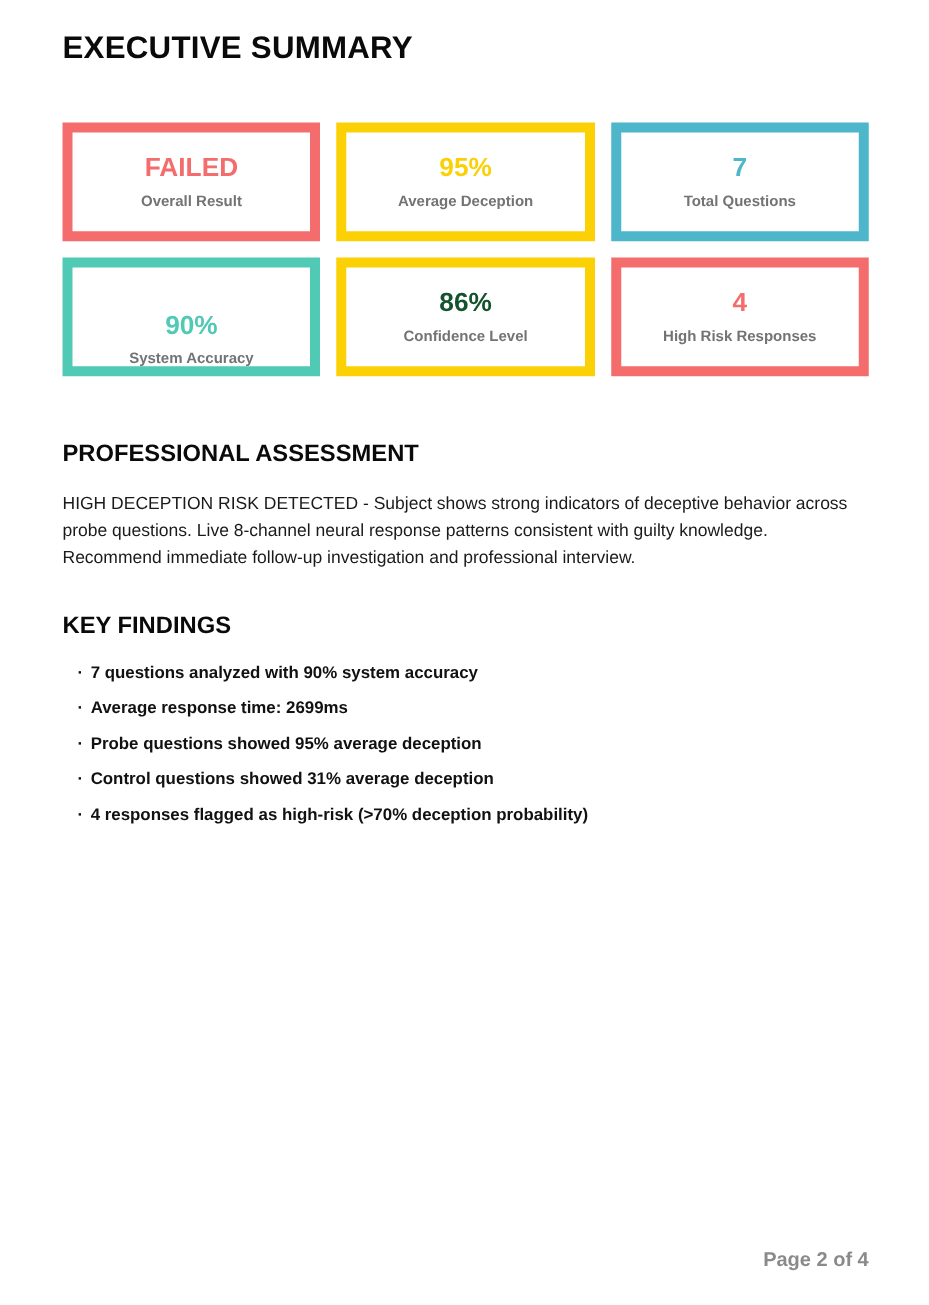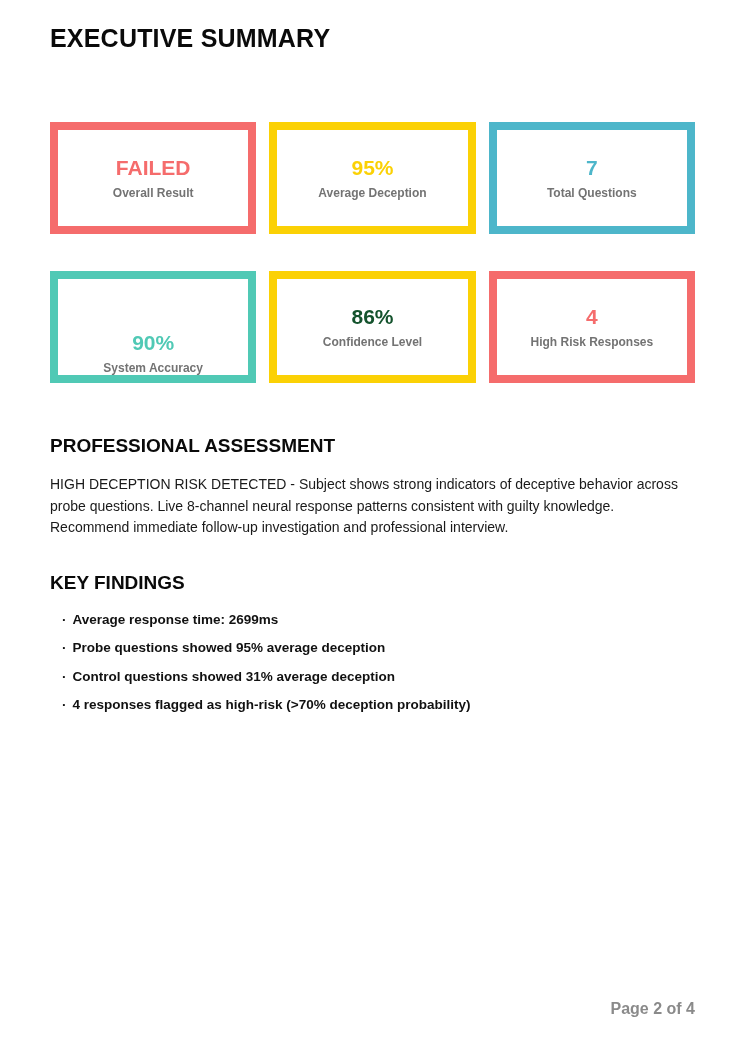--- a/index.html
+++ b/index.html
@@ -21,28 +21,27 @@
     letter-spacing: 0.2px;
     color: #0a0a0a;
   }
   .stats-grid {
     margin-top: 45px;
     display: grid;
     grid-template-columns: repeat(3, 1fr);
     gap: 13px;
   }
   .stat-card {
-    height: 112px;
+    height: 95px;
     background: #ffffff;
     border: 8px solid #ccc;
     display: flex;
     flex-direction: column;
     align-items: center;
     justify-content: center;
-    margin-top: 24px;
   }
   .stat-value {
     font-size: 21px;
     font-weight: 700;
     line-height: 1.1;
   }
   .stat-label {
     margin-top: 7px;
     font-size: 12px;
     font-weight: 700;
@@ -120,20 +119,21 @@
       <div class="stat-value" style="color: rgb(245, 108, 108);">4</div>
       <div class="stat-label">High Risk Responses</div>
     </div>
   </div>
 
   <h2 class="section-heading assessment-heading">PROFESSIONAL ASSESSMENT</h2>
   <p class="assessment-body">HIGH DECEPTION RISK DETECTED - Subject shows strong indicators of deceptive behavior across probe questions. Live 8-channel neural response patterns consistent with guilty knowledge. Recommend immediate follow-up investigation and professional interview.</p>
 
   <h2 class="section-heading findings-heading">KEY FINDINGS</h2>
   <ul class="findings-list">
+    <li>7 questions analyzed with 90% system accuracy</li>
     <li>Average response time: 2699ms</li>
     <li>Probe questions showed 95% average deception</li>
     <li>Control questions showed 31% average deception</li>
     <li>4 responses flagged as high-risk (&gt;70% deception probability)</li>
   </ul>
 
 </div>
 
 <div class="page-footer">Page 2 of 4</div>
 

